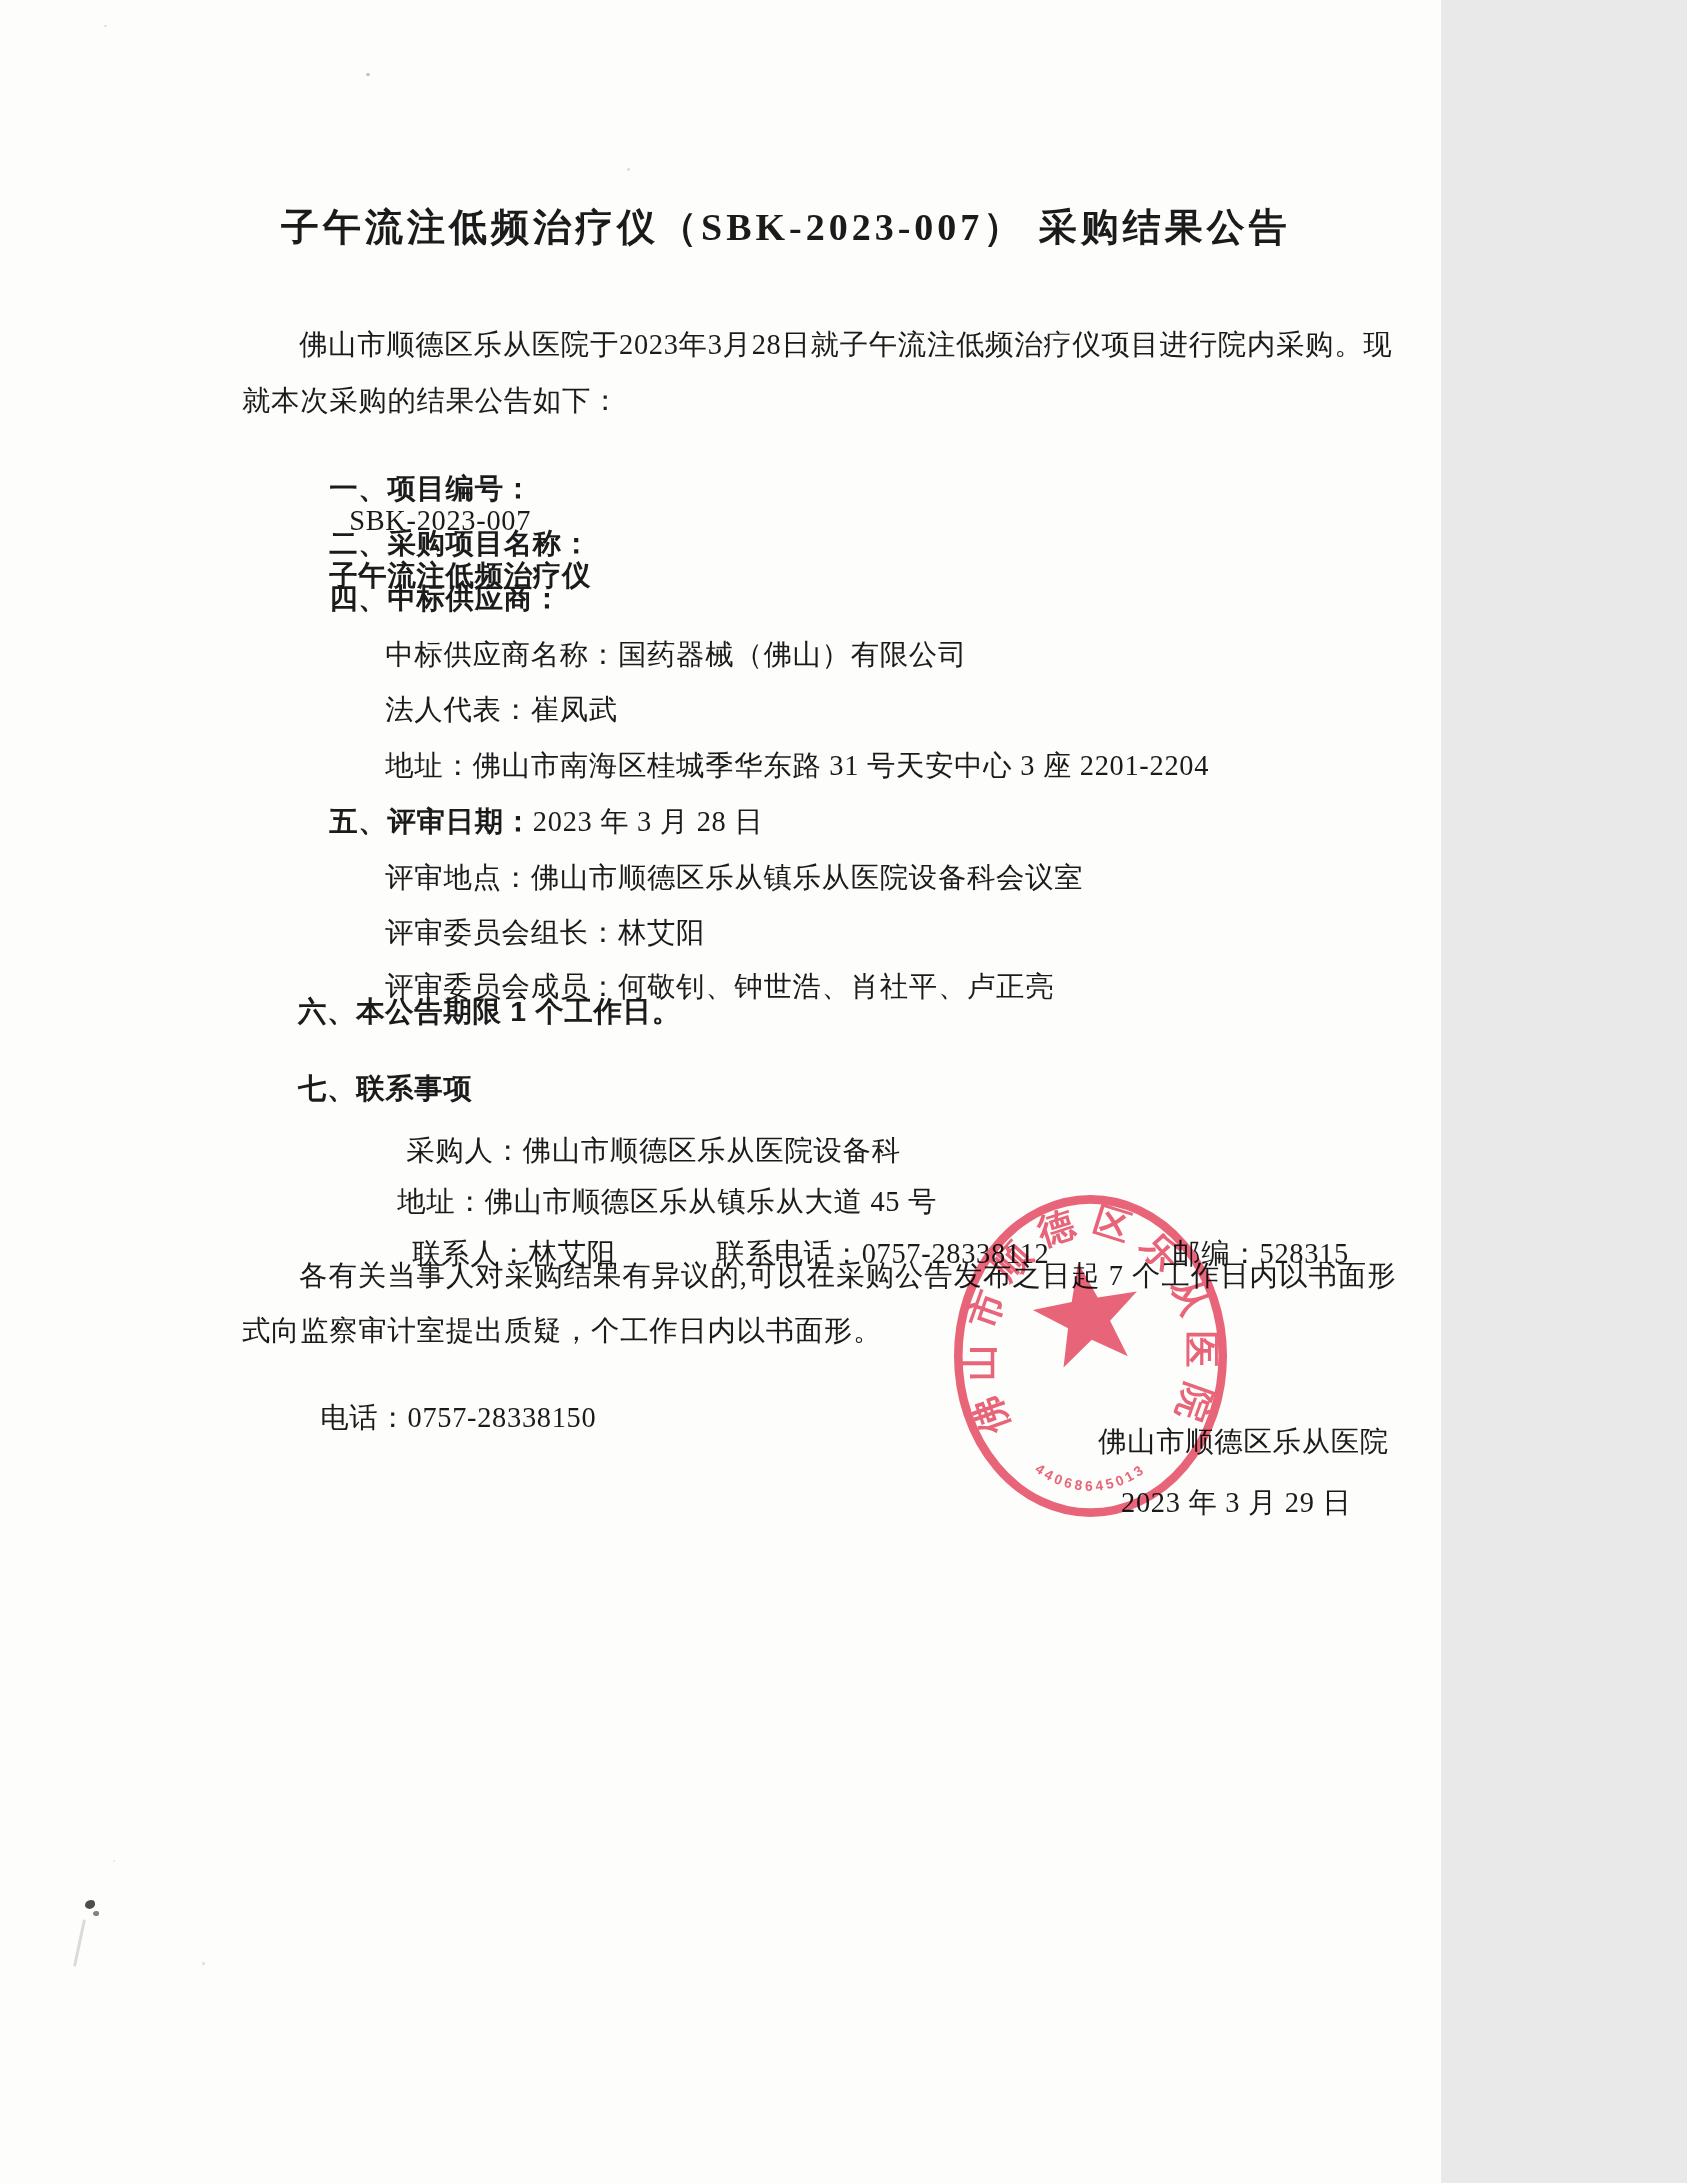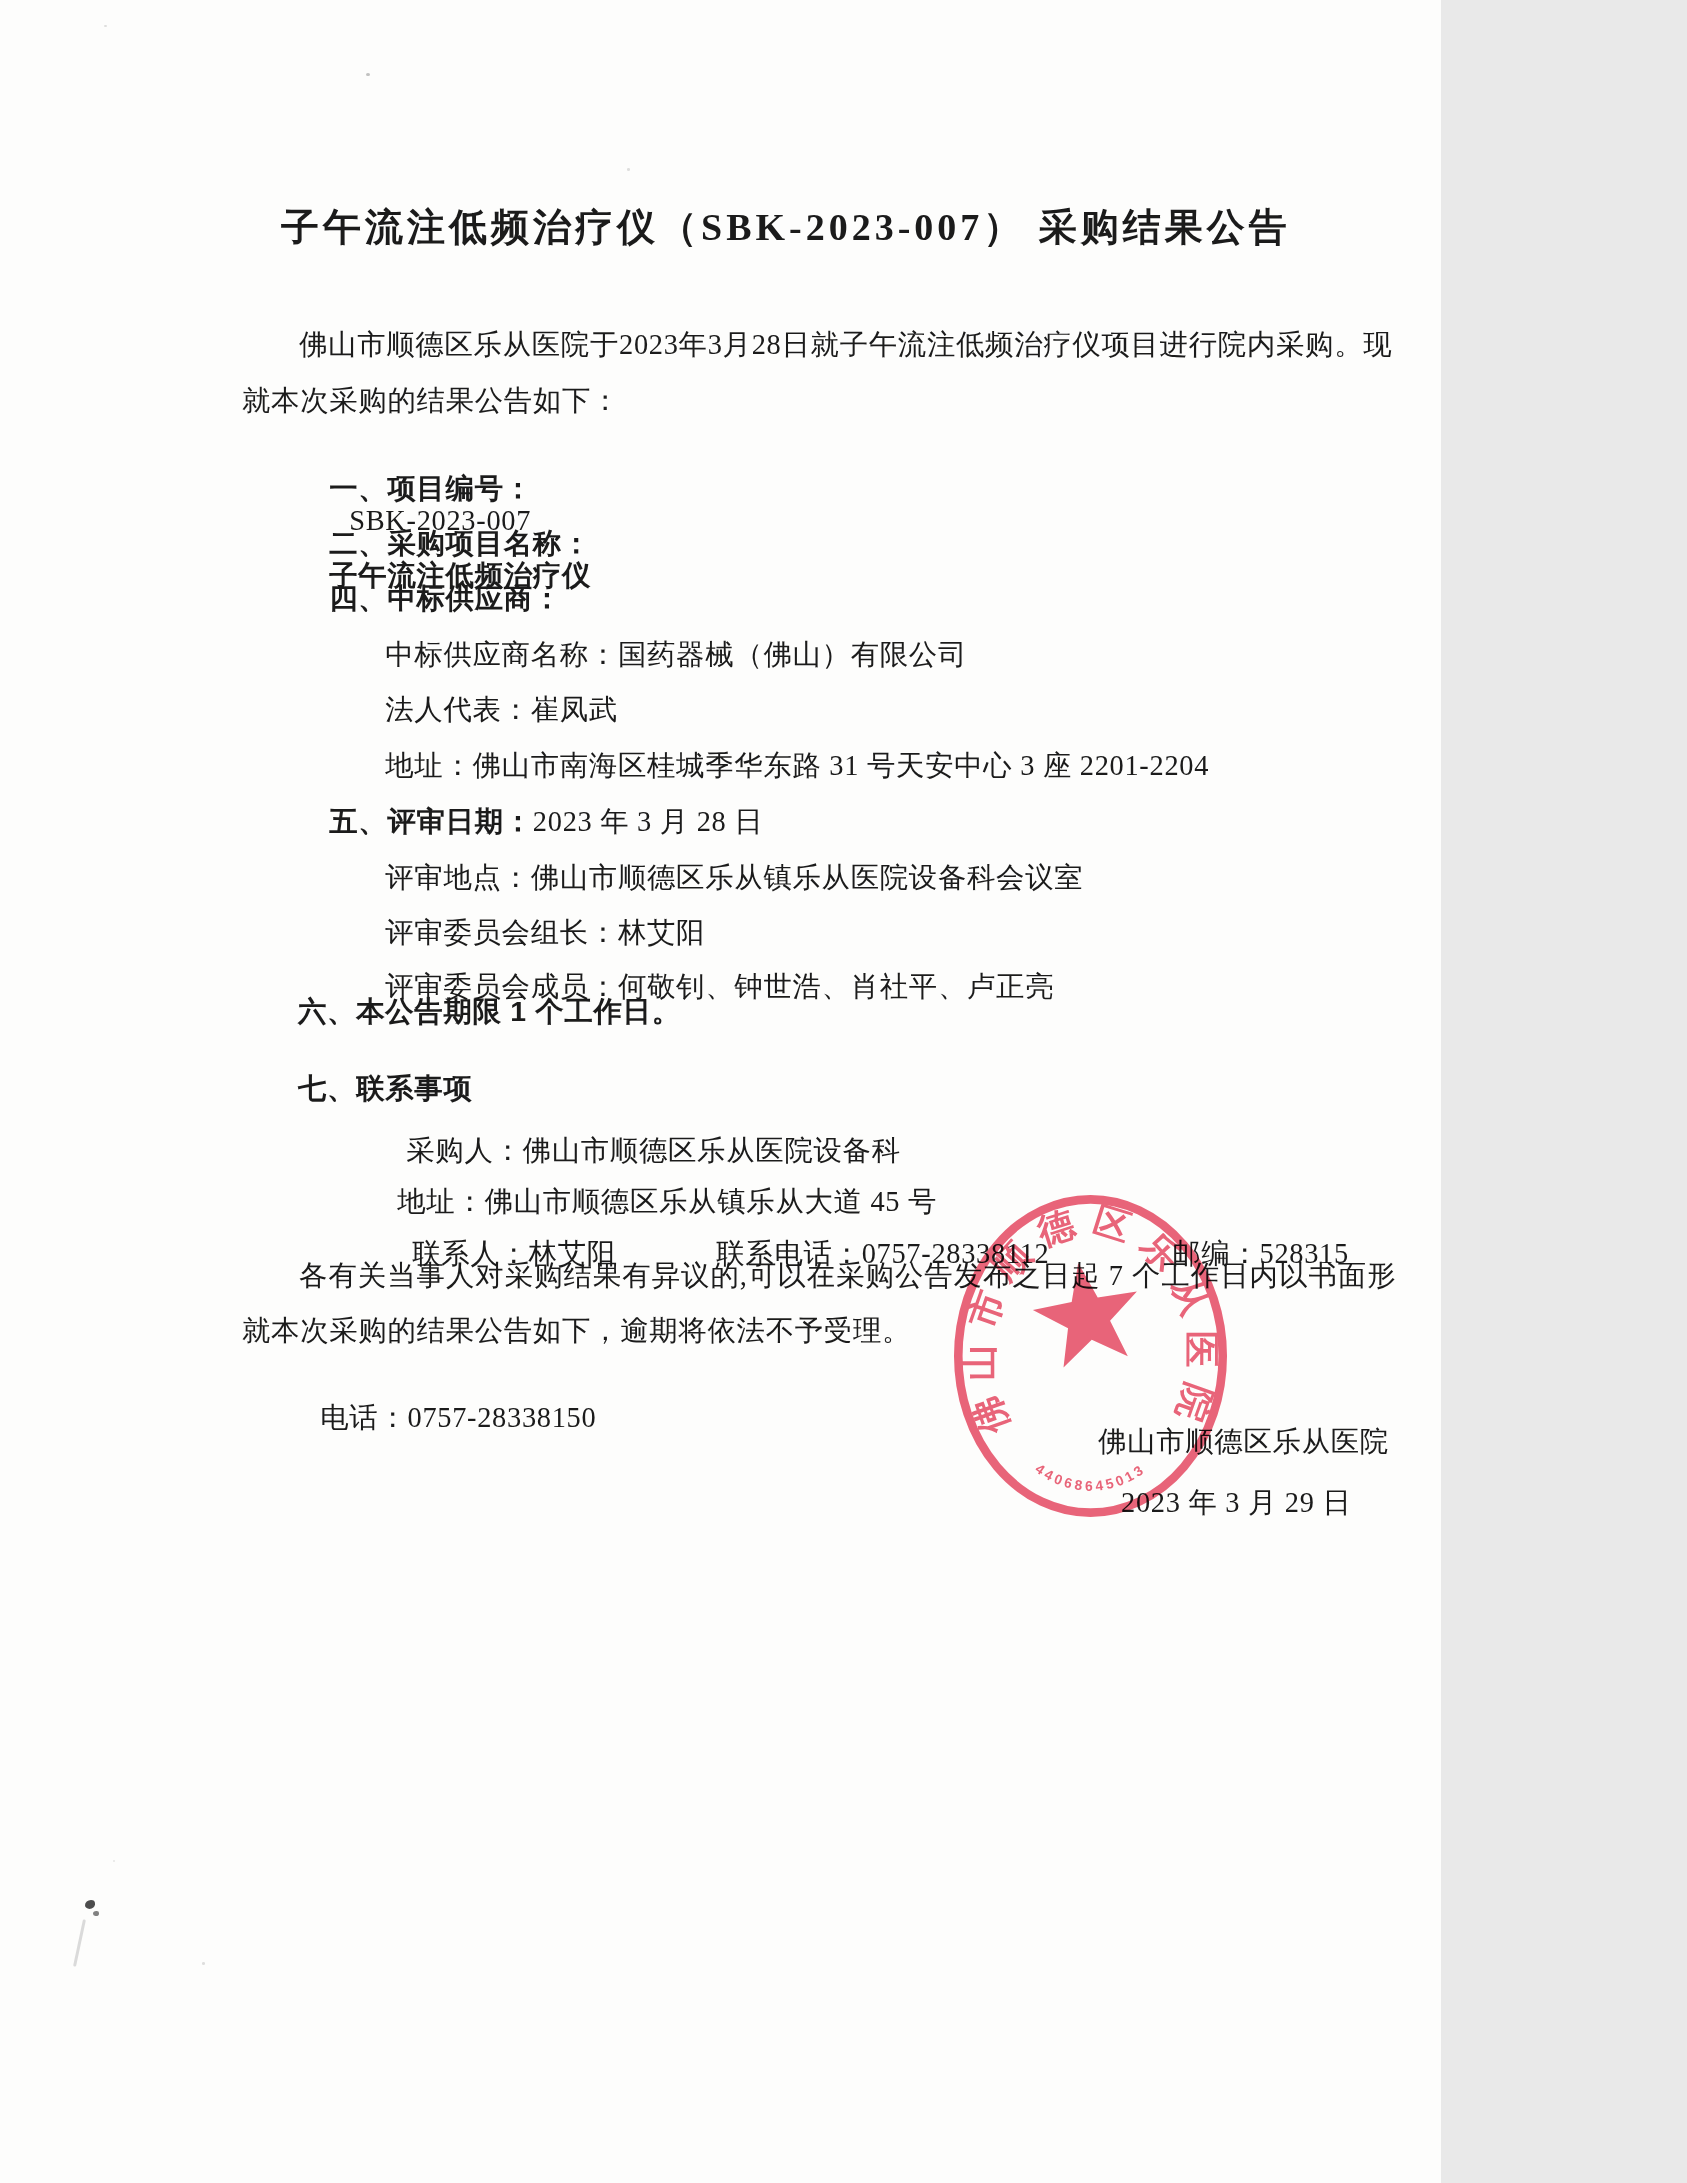--- a/index.html
+++ b/index.html
@@ -112,21 +112,21 @@
     <span>联系人：</span><span>林艾阳</span>
   </div>
   <div class="line serif" style="left:685px;top:1206px;text-align:right;">
     <span>联系电话：</span><span>0757-28338112</span>
   </div>
   <div class="line serif" style="left:1141px;top:1206px;">
     <span>邮编：</span><span>528315</span>
   </div>
 
   <div class="line serif" style="left:299px;top:1260px;letter-spacing:1px;">各有关当事人对采购结果有异议的,可以在采购公告发布之日起 7 个工作日内以书面形</div>
-  <div class="line serif" style="left:242px;top:1315px;">就本次采购的结果公告如下，逾期将依法不予受理。</div>
+  <div class="line serif" style="left:242px;top:1315px;">式向监察审计室提出质疑，个工作日内以书面形。</div>
 
   <div class="line serif" style="left:289px;top:1370px;">
     <span>电话：</span><span>0757-28338150</span>
   </div>
 
   <div class="line serif" style="left:1098px;top:1426px;">佛山市顺德区乐从医院</div>
   <div class="line serif" style="left:1121px;top:1487px;">2023 年 3 月 29 日</div>
 
   <svg class="stamp" viewBox="0 0 416 490">
     <defs>

